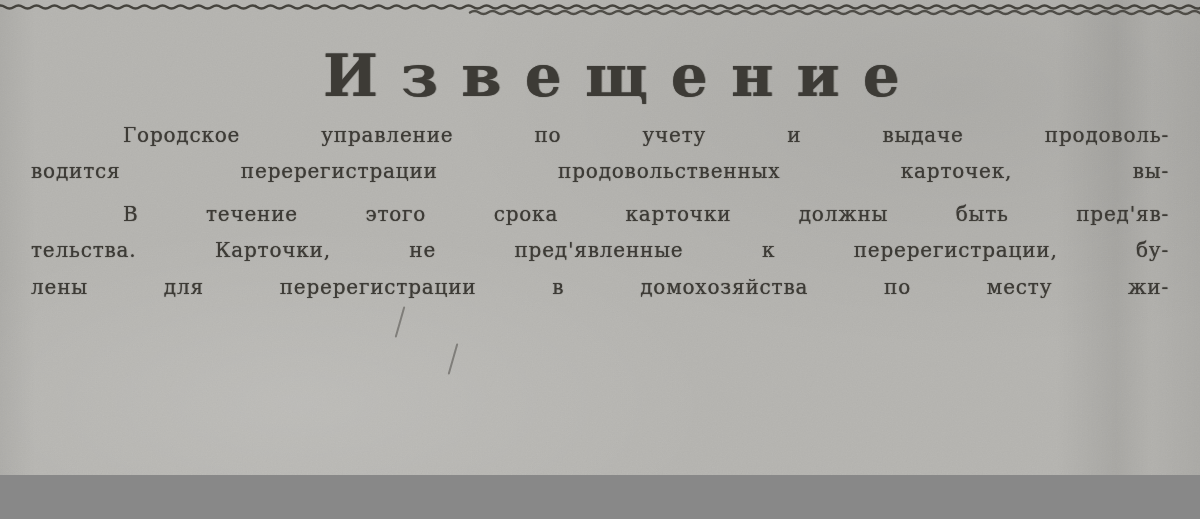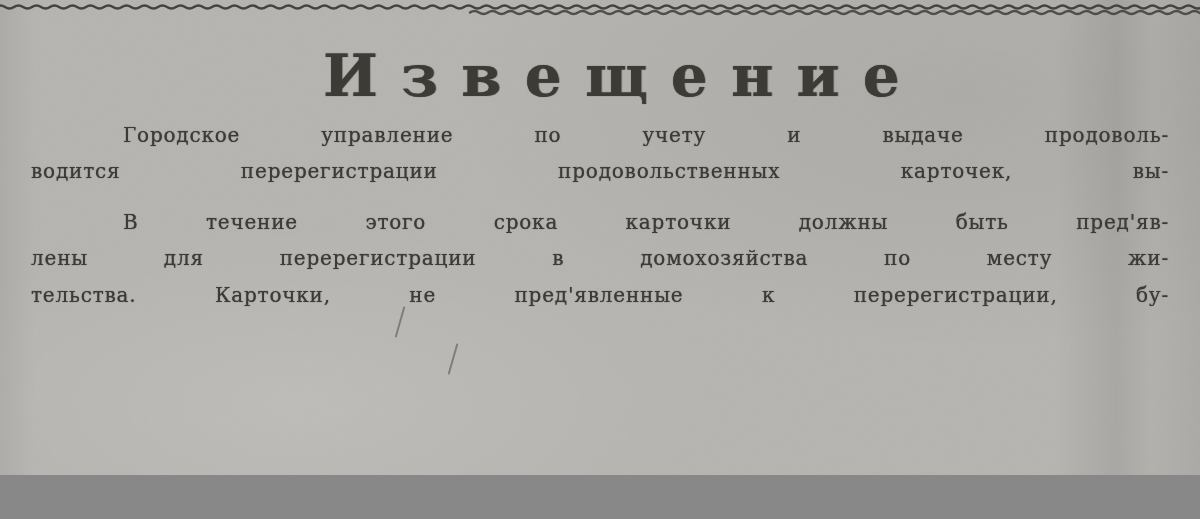--- a/index.html
+++ b/index.html
@@ -40,21 +40,21 @@
 
   .body{
     position:absolute;top:117px;left:31px;right:31px;
     color:var(--ink);
     font-size:20px;
     letter-spacing:0.8px;
     word-spacing:0.30em;
     text-shadow:0 0 1px rgba(45,43,38,0.8);
   }
   .para{margin:0;}
-  .para + .para{margin-top:14px;}
+  .para + .para{margin-top:6px;}
   .line{
     display:block;
     line-height:36.4px;
     white-space:normal;
     text-align:justify;
     text-align-last:justify;
   }
   .line.indent{padding-left:92px;}
   .line.last{text-align-last:left;}
   .line.loose{word-spacing:0.62em;}
@@ -98,22 +98,22 @@
 
   <h1 class="title">Извещение</h1>
 
   <div class="body">
     <p class="para">
       <span class="line indent">Городское управление по учету и выдаче продоволь-</span>
       <span class="line">водится перерегистрации продовольственных карточек, вы-</span>
     </p>
     <p class="para">
       <span class="line indent">В течение этого срока карточки должны быть пред'яв-</span>
+      <span class="line">тельства. Карточки, не пред'явленные к перерегистрации, бу-</span>
       <span class="line">лены для перерегистрации в домохозяйства по месту жи-</span>
-      <span class="line">тельства. Карточки, не пред'явленные к перерегистрации, бу-</span>
     </p>
   </div>
 
   <div class="scratch scratch-1"></div>
   <div class="scratch scratch-2"></div>
 
   <div class="end-rule"></div>
 </div>
 
 </body></html>

